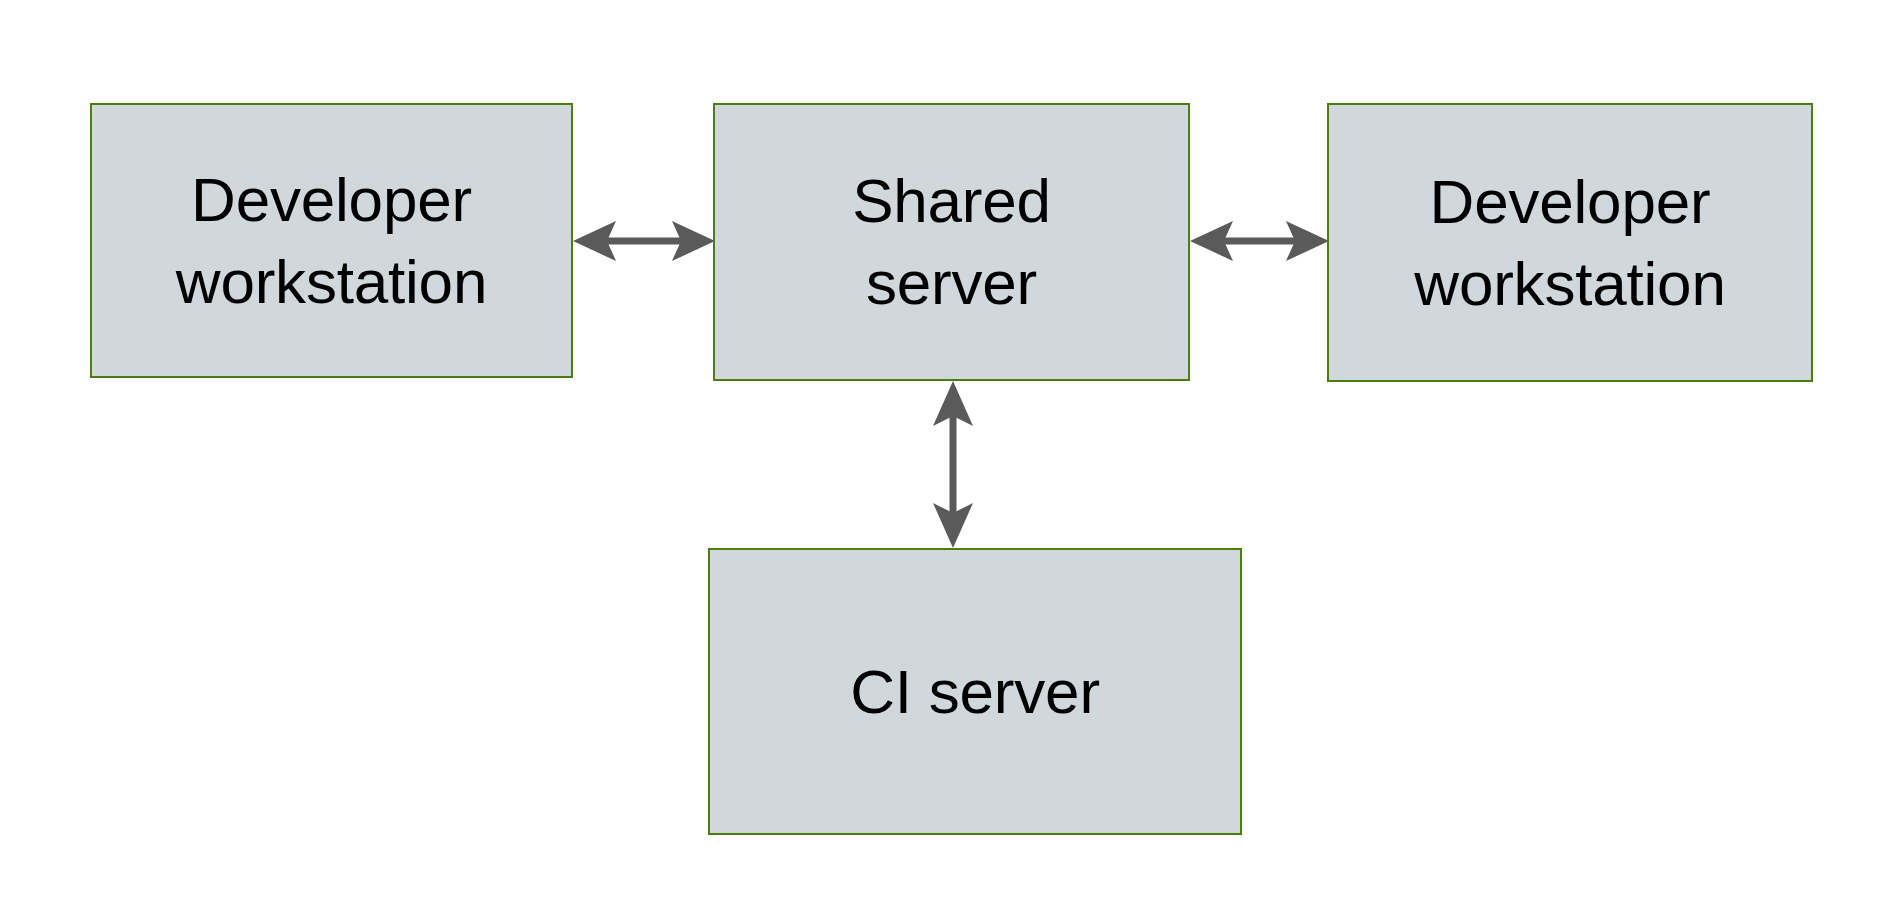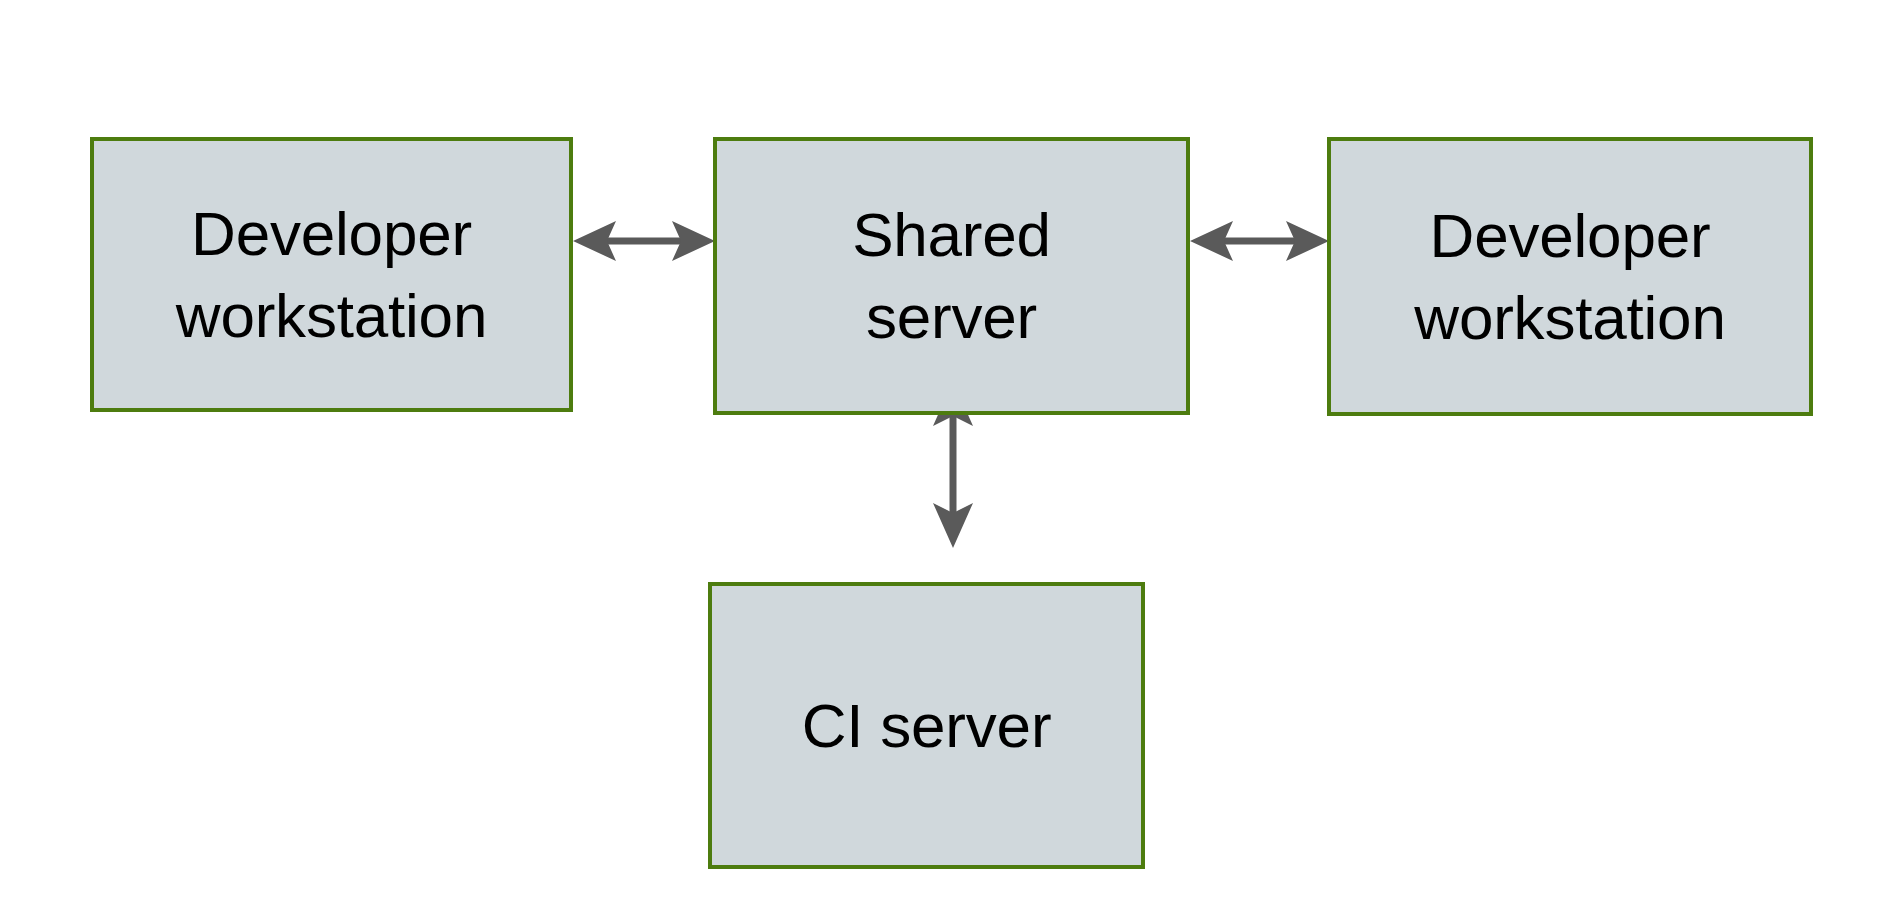--- a/index.html
+++ b/index.html
@@ -20,44 +20,43 @@
     left: 0;
     top: 0;
     width: 1900px;
     height: 922px;
   }
 
   .node-box {
     position: absolute;
     box-sizing: border-box;
     background: #d0d8dc;
-    border: 4px solid #4d7c0f;
+    border: 2px solid #4d7c0f;
     display: flex;
     align-items: center;
     justify-content: center;
     text-align: center;
-    margin-top: 34px;
   }
 
   .node-label {
     color: #000000;
     font-family: "Liberation Sans", sans-serif;
     font-size: 62px;
     line-height: 1.32;
     font-weight: 400;
     letter-spacing: -0.2px;
     white-space: pre-line;
     padding: 0 14px;
   }
 
   
   #node-dev-left   { left: 90px;   top: 103px; width: 483px; height: 275px; }
   #node-shared     { left: 713px;  top: 103px; width: 477px; height: 278px; }
   #node-dev-right  { left: 1327px; top: 103px; width: 486px; height: 279px; }
-  #node-ci         { left: 708px;  top: 548px; width: 437px; height: 287px; }
+  #node-ci         { left: 708px;  top: 548px; width: 534px; height: 287px; }
 
   .connector-layer {
     position: absolute;
     left: 0;
     top: 0;
     width: 1900px;
     height: 922px;
     pointer-events: none;
     overflow: visible;
   }

